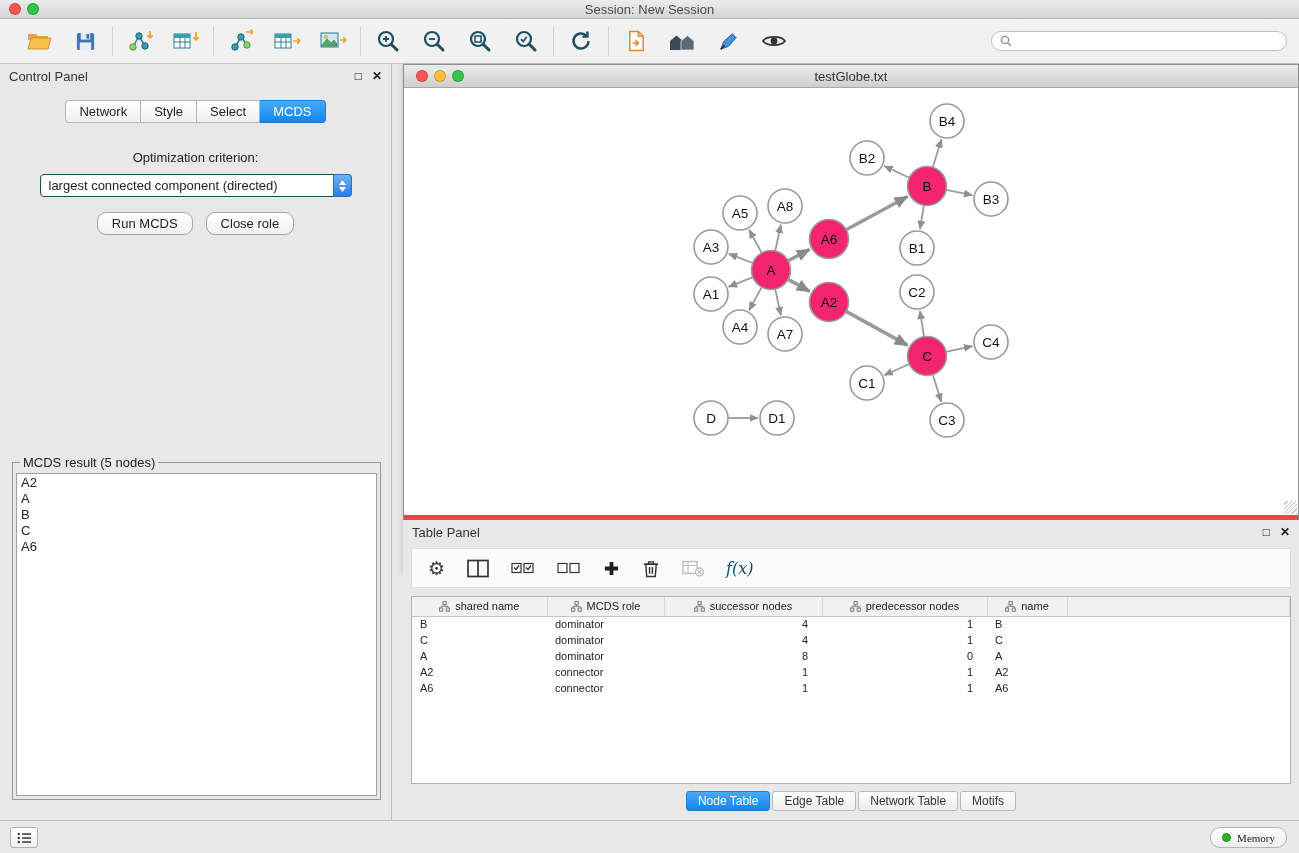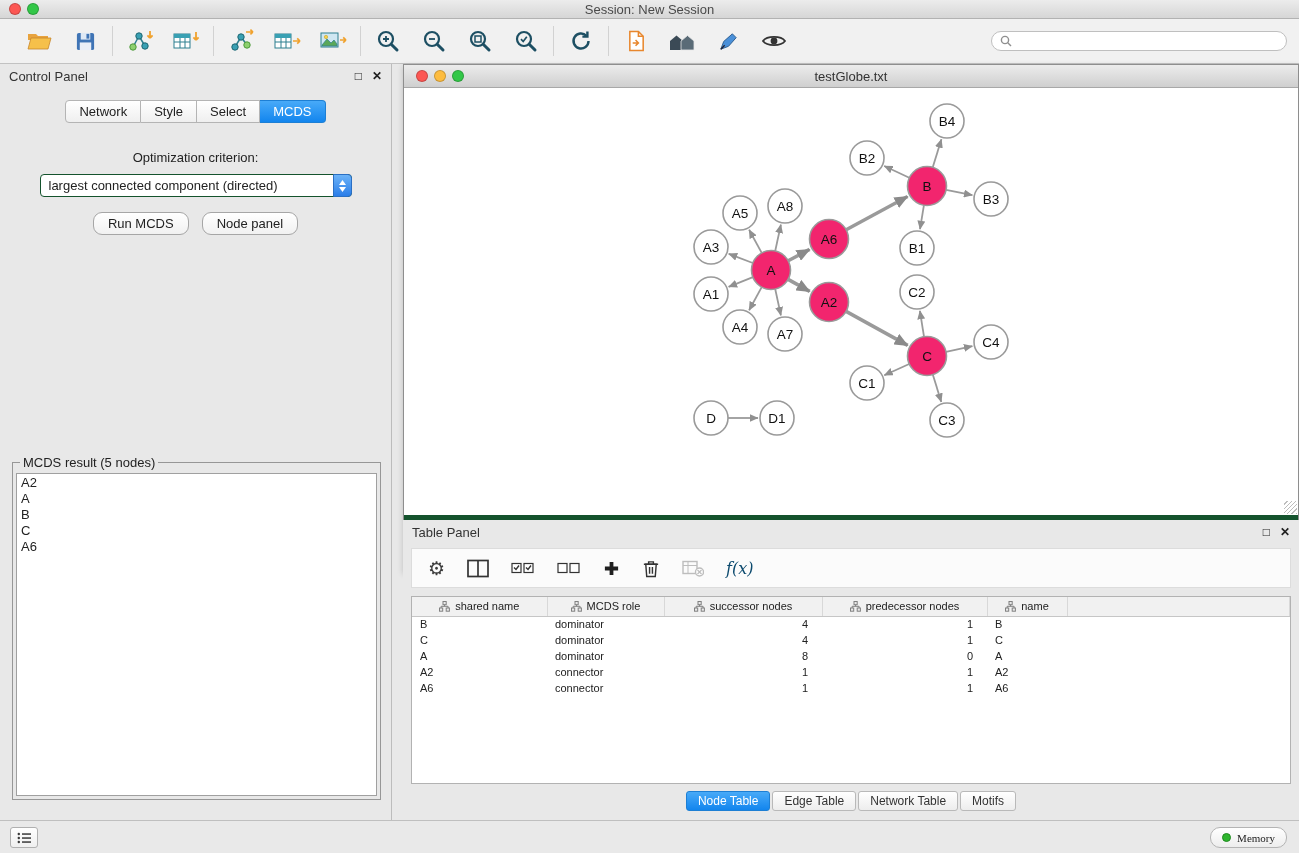--- a/index.html
+++ b/index.html
@@ -39,21 +39,21 @@
   .dd-text{white-space:nowrap;overflow:hidden}
   .dd-stepper{position:absolute;right:-1px;top:-1px;bottom:-1px;width:19px;border-radius:0 4px 4px 0;background:linear-gradient(#6cb3f8,#2a7de8);border:1px solid #2a6fc4;display:flex;flex-direction:column;align-items:center;justify-content:center;gap:2px}
   .cp-buttons{display:flex;justify-content:center;gap:13px;margin-top:15px}
   .cp-btn{font-size:13px;font-family:inherit;padding:3px 14px;background:linear-gradient(#ffffff,#f1f1f1);border:1px solid #a6a6a6;border-radius:9px;color:#222;cursor:pointer}
   .result-box{position:absolute;left:12px;right:10px;top:391px;height:345px;border:1px solid #979797;padding:3px;font-size:13px}
   .result-box legend{font-size:13px;padding:0 3px;margin-left:4px}
   .result-list{background:#fff;border:1px solid #a0a0a0;width:100%;height:100%;padding:1px 4px;overflow:hidden}
   .result-item{font-size:13px;line-height:16px}
 
   
-  .network-window{position:absolute;left:403px;top:64px;width:896px;height:508px;border:1px solid #8e8e8e;background:#14532d;box-shadow:0 2px 6px rgba(0,0,0,.18)}
+  .network-window{position:absolute;left:403px;top:64px;width:896px;height:508px;border:1px solid #8e8e8e;background:#ef4444;box-shadow:0 2px 6px rgba(0,0,0,.18)}
   .inner-titlebar{height:23px;background:linear-gradient(#ececec,#cfcfcf);border-bottom:1px solid #a8a8a8;display:flex;align-items:center;justify-content:center;font-size:13px;color:#333;position:relative}
   .inner-titlebar .traffic{top:5px;left:12px}
   .network-content{position:relative;width:100%;height:427px;background:#fff}
   .network-content > svg{width:100%;height:100%;font-family:"Liberation Sans",sans-serif}
   .resize-grip{position:absolute;right:1px;bottom:1px;width:13px;height:13px;background:repeating-linear-gradient(135deg,transparent 0 2px,#bdbdbd 2px 3px)}
 
   
   .table-panel{position:absolute;left:403px;top:520px;width:896px;height:298px;background:#e8e8e8}
   .tp-toolbar{margin:4px 8px 0;height:40px;background:#fbfbfb;border:1px solid #dcdcdc;display:flex;align-items:center;gap:22px;padding-left:16px}
   .tp-btn{background:none;border:none;display:flex;align-items:center;justify-content:center;cursor:pointer;font-family:inherit}
@@ -251,21 +251,21 @@
       <svg width="7" height="5" viewBox="0 0 7 5">
           <path d="M3.5 0L7 5H0z" fill="#fff"></path>
         </svg>
       <svg width="7" height="5" viewBox="0 0 7 5">
           <path d="M3.5 5L0 0h7z" fill="#fff"></path>
         </svg>
     </span>
   </div>
   <div class="cp-buttons">
     <button class="cp-btn">Run MCDS</button>
-    <button class="cp-btn">Node panel</button>
+    <button class="cp-btn">Close role</button>
   </div>
   <fieldset class="result-box">
     <legend>MCDS result (5 nodes)</legend>
     <div class="result-list">
         <div class="result-item">A2</div>
         <div class="result-item">A</div>
         <div class="result-item">B</div>
         <div class="result-item">C</div>
         <div class="result-item">A6</div>
       </div>

